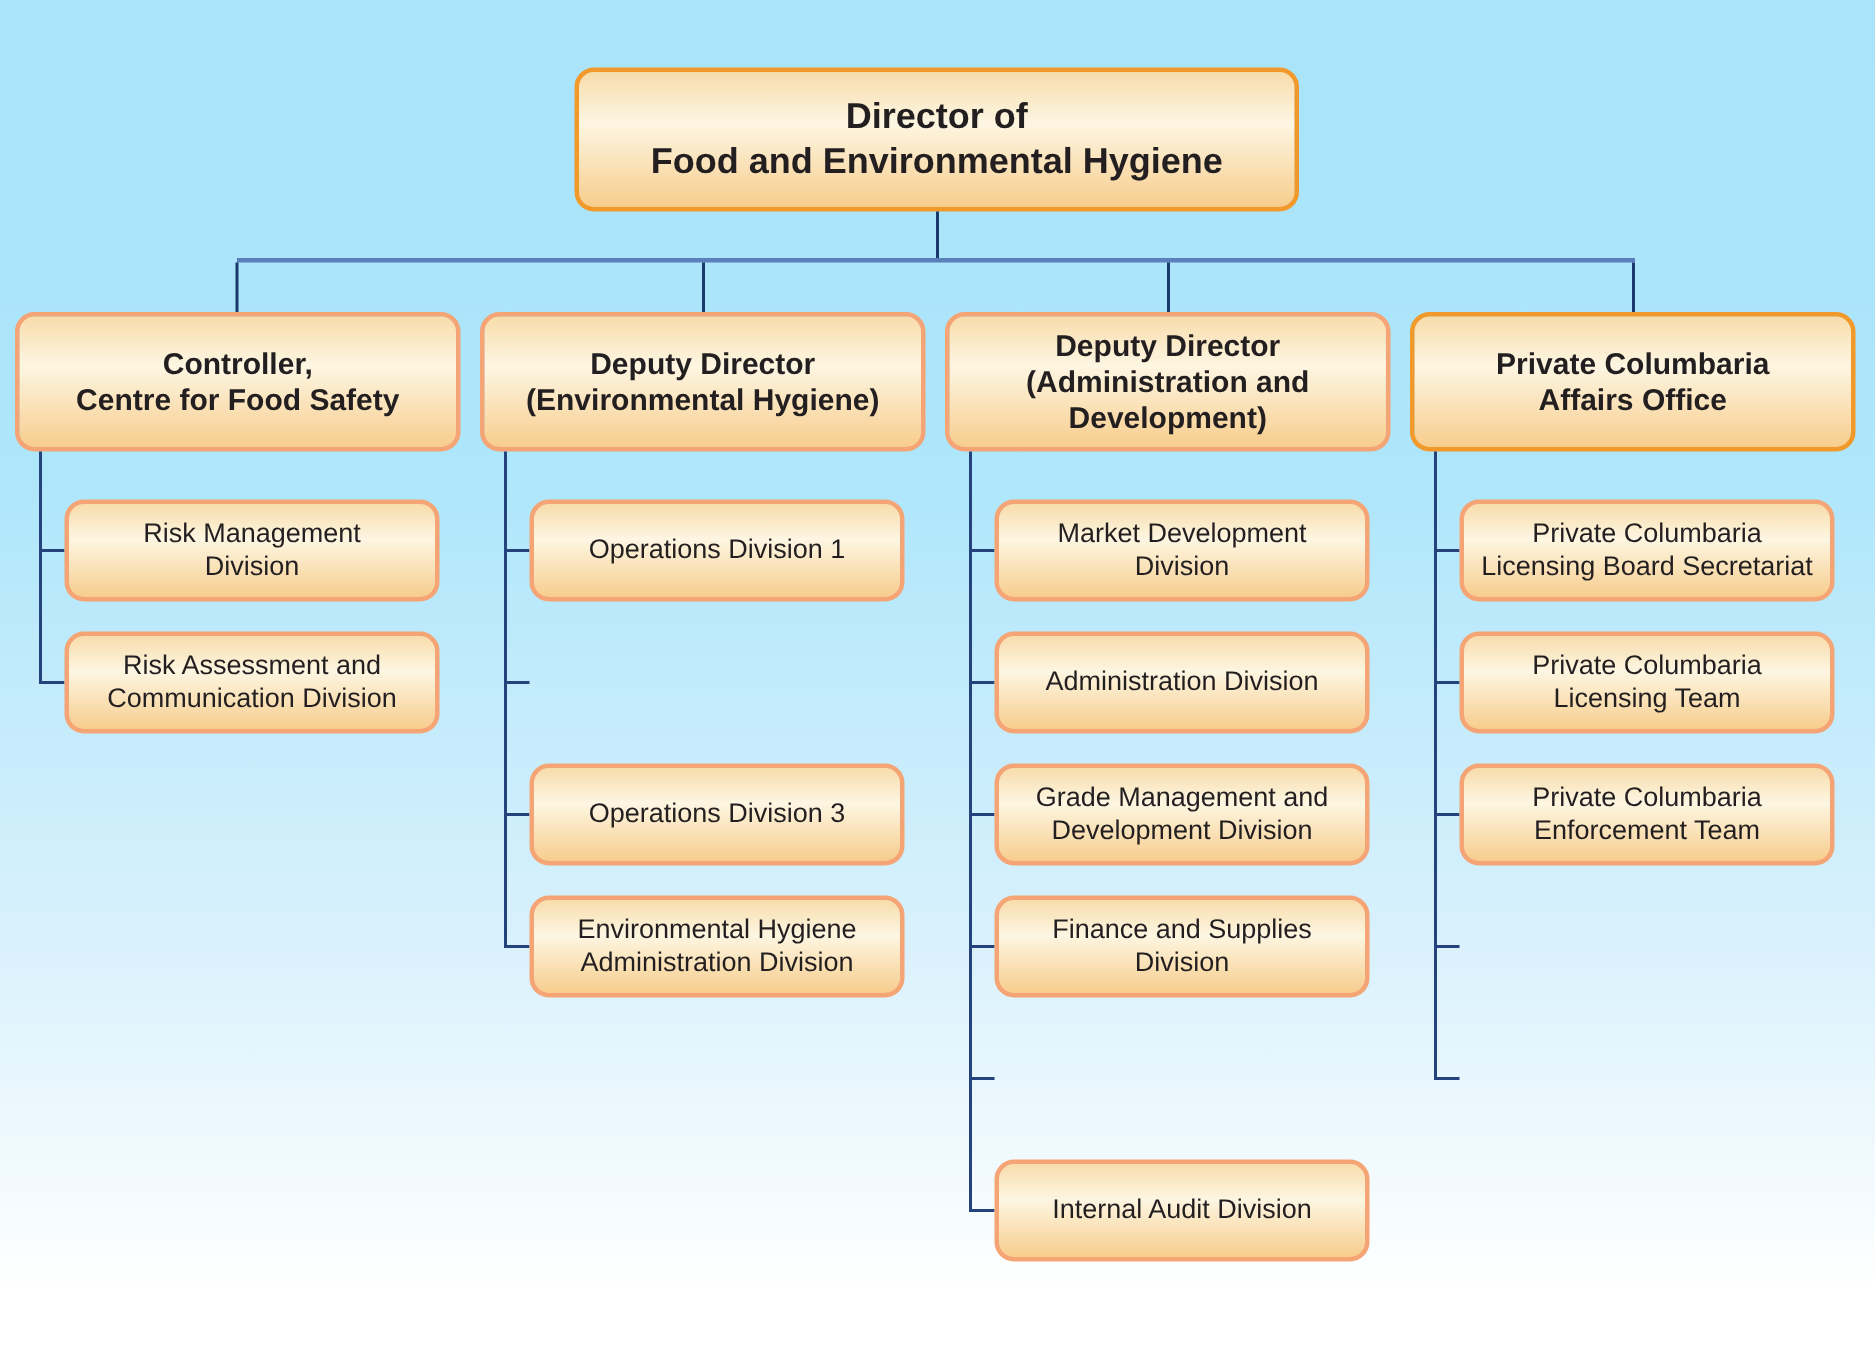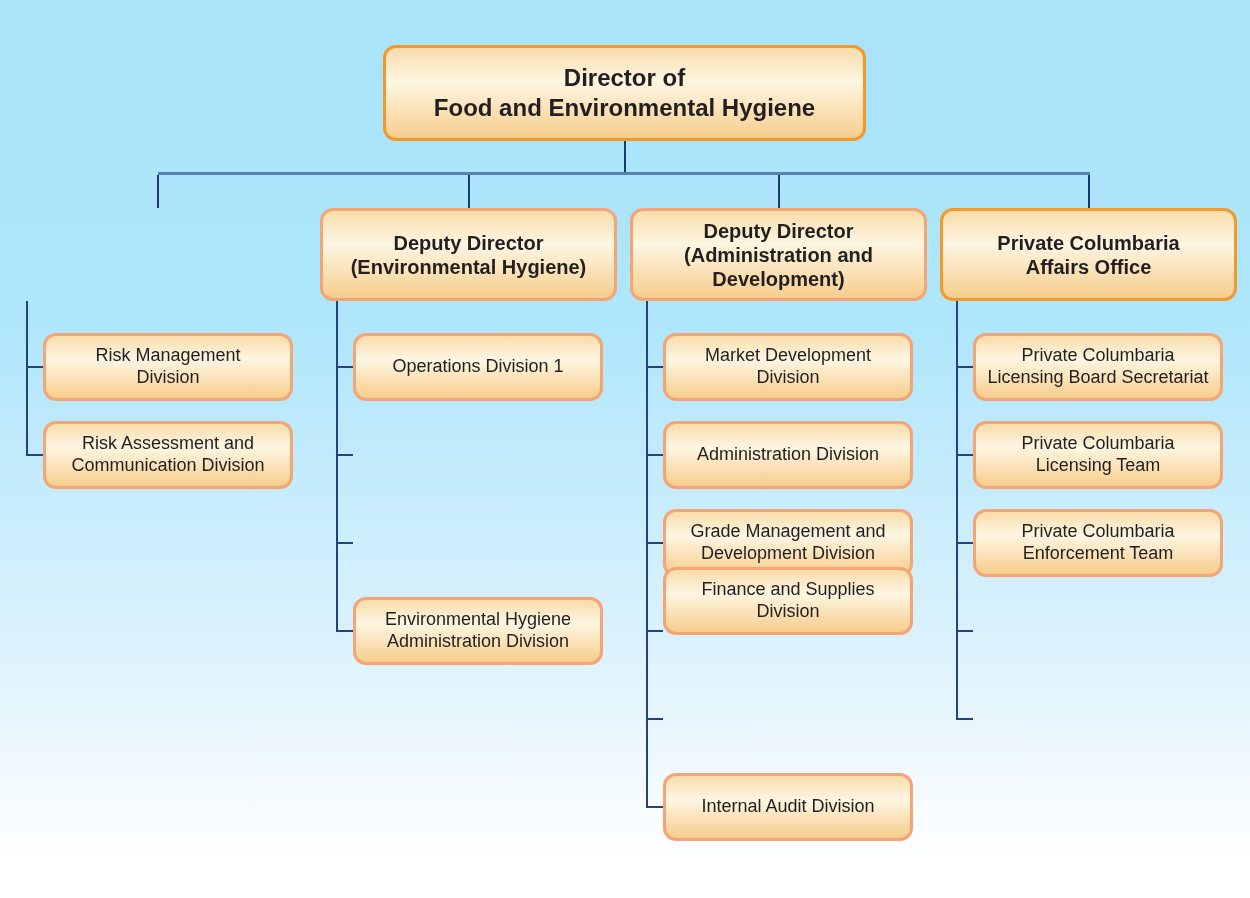--- a/index.html
+++ b/index.html
@@ -32,20 +32,22 @@
   <div class="box lv1" style="left:383px;top:45px;width:483px;height:96px">Director of
 Food and Environmental Hygiene</div>
 
   <div class="stem" style="left:624px;top:141px;height:31px"></div>
   <div class="bus" style="left:158px;top:172px;width:932px"></div>
   <div class="drop" style="left:157px;top:175px;height:33px"></div>
   <div class="drop" style="left:468px;top:175px;height:33px"></div>
   <div class="drop" style="left:778px;top:175px;height:33px"></div>
   <div class="drop" style="left:1088px;top:175px;height:33px"></div>
 
+  <div class="box lv2" style="left:10px;top:208px;width:297px;height:93px">Controller,
+Centre for Food Safety</div>
   <div class="box lv2" style="left:320px;top:208px;width:297px;height:93px">Deputy Director
 (Environmental Hygiene)</div>
   <div class="box lv2" style="left:630px;top:208px;width:297px;height:93px">Deputy Director
 (Administration and
 Development)</div>
   <div class="box lv2 orange" style="left:940px;top:208px;width:297px;height:93px">Private Columbaria
 Affairs Office</div>
 
   <div class="rail" style="left:26px;top:301px;height:154px"></div>
   <div class="stub" style="left:26px;top:366px;width:17px"></div>
@@ -54,36 +56,37 @@
 Division</div>
   <div class="box lv3" style="left:43px;top:421px;width:250px;height:68px">Risk Assessment and
 Communication Division</div>
 
   <div class="rail" style="left:336px;top:301px;height:330px"></div>
   <div class="stub" style="left:336px;top:366px;width:17px"></div>
   <div class="stub" style="left:336px;top:454px;width:17px"></div>
   <div class="stub" style="left:336px;top:542px;width:17px"></div>
   <div class="stub" style="left:336px;top:630px;width:17px"></div>
   <div class="box lv3" style="left:353px;top:333px;width:250px;height:68px">Operations Division 1</div>
+  <div class="box lv3" style="left:353px;top:509px;width:250px;height:68px">Operations Division 3</div>
   <div class="box lv3" style="left:353px;top:597px;width:250px;height:68px">Environmental Hygiene
 Administration Division</div>
 
   <div class="rail" style="left:646px;top:301px;height:506px"></div>
   <div class="stub" style="left:646px;top:366px;width:17px"></div>
   <div class="stub" style="left:646px;top:454px;width:17px"></div>
   <div class="stub" style="left:646px;top:542px;width:17px"></div>
   <div class="stub" style="left:646px;top:630px;width:17px"></div>
   <div class="stub" style="left:646px;top:718px;width:17px"></div>
   <div class="stub" style="left:646px;top:806px;width:17px"></div>
   <div class="box lv3" style="left:663px;top:333px;width:250px;height:68px">Market Development
 Division</div>
   <div class="box lv3" style="left:663px;top:421px;width:250px;height:68px">Administration Division</div>
   <div class="box lv3" style="left:663px;top:509px;width:250px;height:68px">Grade Management and
 Development Division</div>
-  <div class="box lv3" style="left:663px;top:567px;width:250px;height:68px">Finance and Supplies
+  <div class="box lv3" style="left:663px;top:597px;width:250px;height:68px">Finance and Supplies
 Division</div>
   <div class="box lv3" style="left:663px;top:773px;width:250px;height:68px">Internal Audit Division</div>
 
   <div class="rail" style="left:956px;top:301px;height:418px"></div>
   <div class="stub" style="left:956px;top:366px;width:17px"></div>
   <div class="stub" style="left:956px;top:454px;width:17px"></div>
   <div class="stub" style="left:956px;top:542px;width:17px"></div>
   <div class="stub" style="left:956px;top:630px;width:17px"></div>
   <div class="stub" style="left:956px;top:718px;width:17px"></div>
   <div class="box lv3" style="left:973px;top:333px;width:250px;height:68px">Private Columbaria

